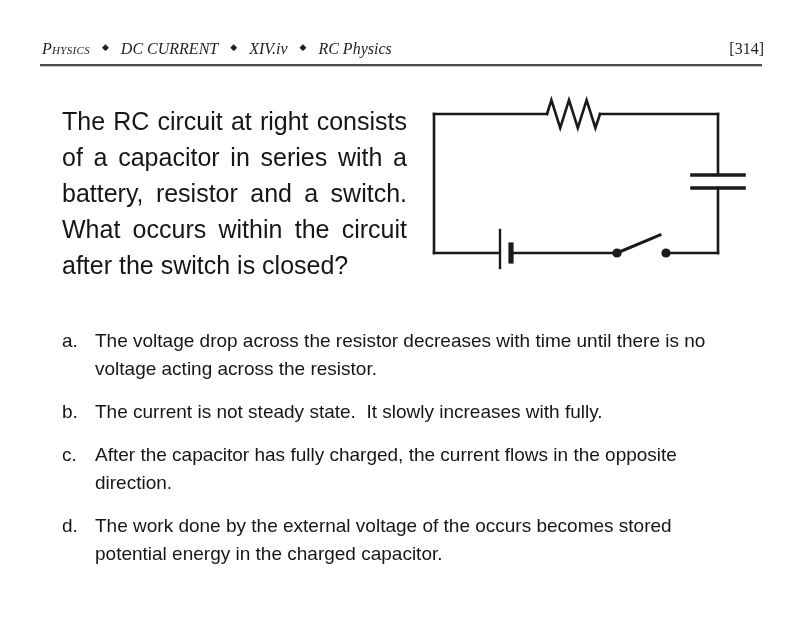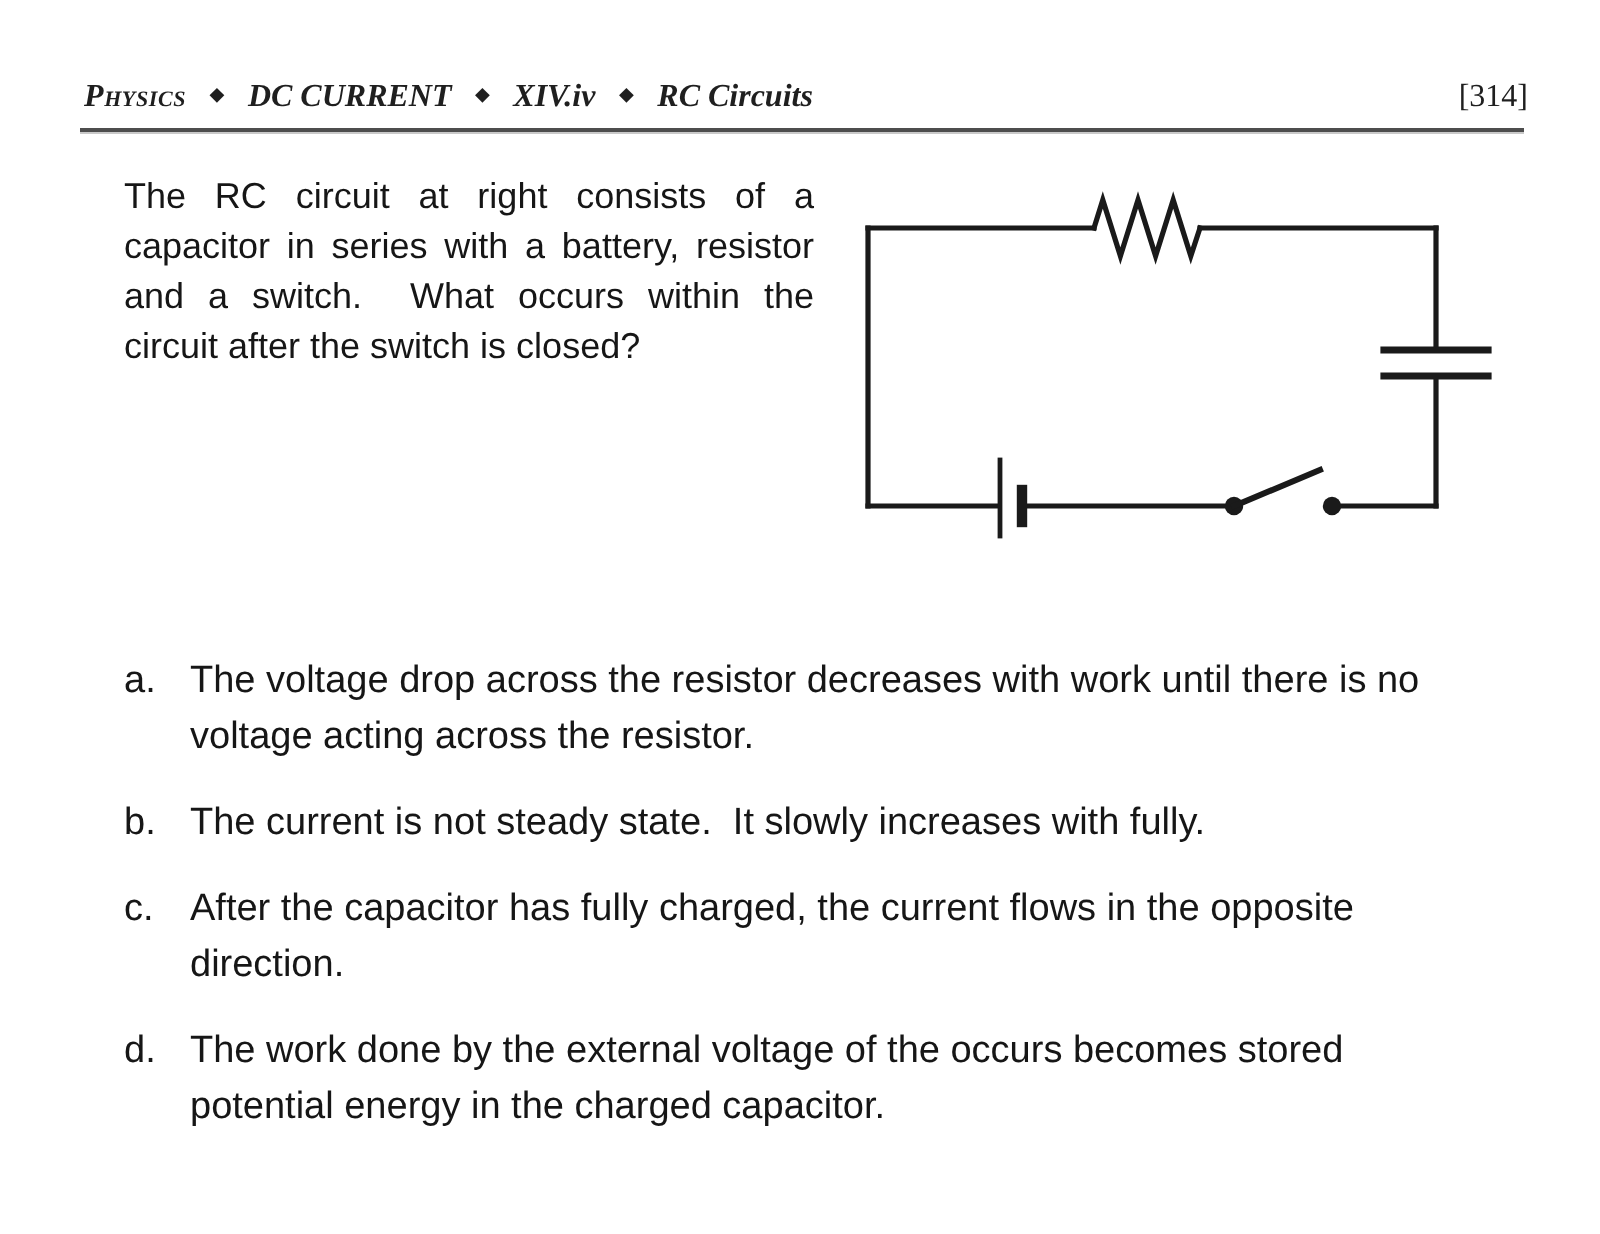--- a/index.html
+++ b/index.html
@@ -21,21 +21,20 @@
     align-items: baseline;
     font-family: "Liberation Serif", serif;
     font-size: 16px;
     color: #1f1f1f;
   }
   .breadcrumb {
     display: flex;
     align-items: center;
     gap: 12px;
     font-style: italic;
-    font-weight: bold;
   }
   .hdr-course { font-variant: small-caps; letter-spacing: 0.3px; }
   .diamond {
     font-style: normal;
     font-size: 9px;
     align-self: center;
     transform: translateY(-2px);
   }
   .page-num { font-style: normal; }
 
@@ -43,24 +42,24 @@
     position: absolute;
     top: 64px; left: 40px;
     width: 722px; height: 2px;
     background: #4d4d4d;
     border-bottom: 1px solid #c9c9c9;
   }
 
   
   .question {
     position: absolute;
-    left: 62px; top: 86px;
+    left: 62px; top: 103px;
     width: 345px;
-    font-size: 18px;
-    line-height: 25px;
+    font-size: 25px;
+    line-height: 36px;
     text-align: justify;
     white-space: pre-wrap;
   }
 
   
   .circuit {
     position: absolute;
     left: 420px; top: 85px;
     width: 360px; height: 190px;
   }
@@ -84,21 +83,21 @@
 <body>
 
 <div class="header">
   <div class="breadcrumb">
     <span class="hdr-course">Physics</span>
     <span class="diamond">◆</span>
     <span class="hdr-item">DC CURRENT</span>
     <span class="diamond">◆</span>
     <span class="hdr-item">XIV.iv</span>
     <span class="diamond">◆</span>
-    <span class="hdr-item">RC Circuits</span>
+    <span class="hdr-item">RC Physics</span>
   </div>
   <span class="page-num">[314]</span>
 </div>
 <div class="rule"></div>
 
 <div class="question">The RC circuit at right consists of a capacitor in series with a battery, resistor and a switch.  What occurs within the circuit after the switch is closed?</div>
 
 <svg class="circuit" viewBox="0 0 360 190" xmlns="http://www.w3.org/2000/svg">
   <g stroke="#1a1a1a" stroke-width="2.6" fill="none" stroke-linecap="square">
 
@@ -127,21 +126,21 @@
       <circle cx="197" cy="168" r="4.6" fill="#1a1a1a" stroke="none"></circle>
       <circle cx="246" cy="168" r="4.6" fill="#1a1a1a" stroke="none"></circle>
       <path stroke-width="3" d="M197,168 L240,150"></path>
     </g>
   </g>
 </svg>
 
 <div class="options">
   <div class="option">
     <span class="letter">a.</span>
-    <span class="text">The voltage drop across the resistor decreases with work until there is no voltage acting across the resistor.</span>
+    <span class="text">The voltage drop across the resistor decreases with time until there is no voltage acting across the resistor.</span>
   </div>
   <div class="option">
     <span class="letter">b.</span>
     <span class="text">The current is not steady state.  It slowly increases with fully.</span>
   </div>
   <div class="option">
     <span class="letter">c.</span>
     <span class="text">After the capacitor has fully charged, the current flows in the opposite direction.</span>
   </div>
   <div class="option">

